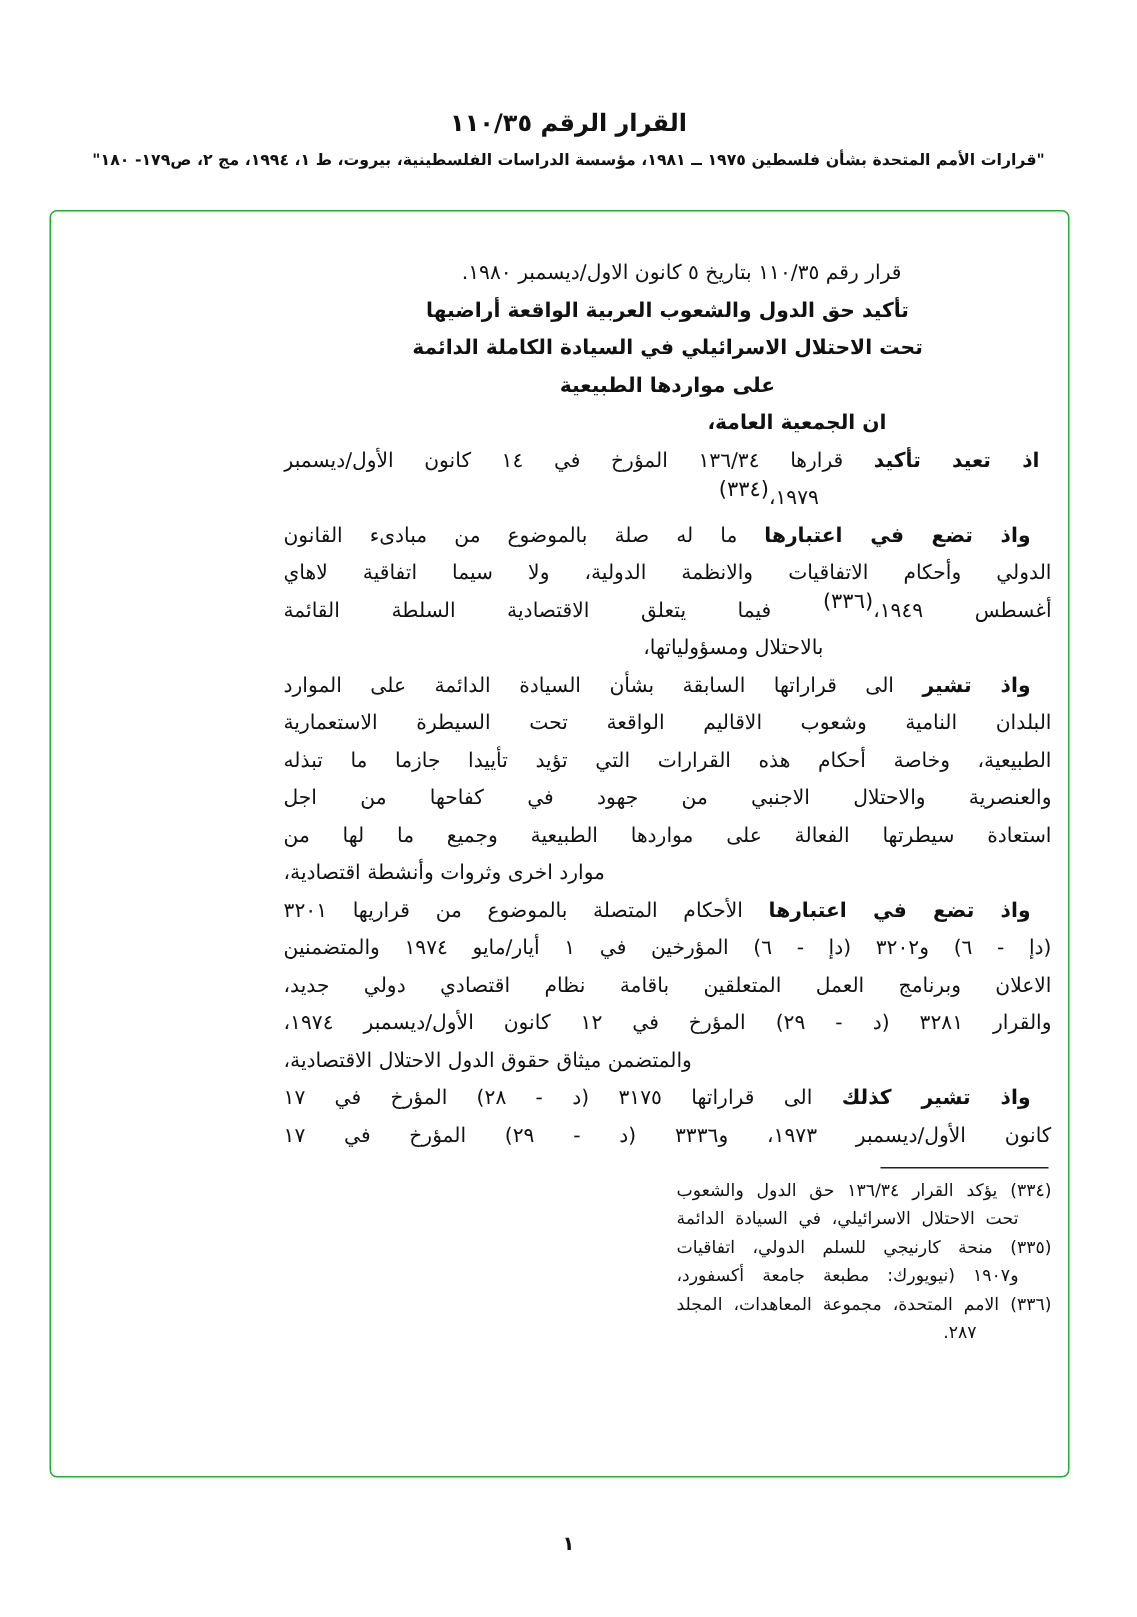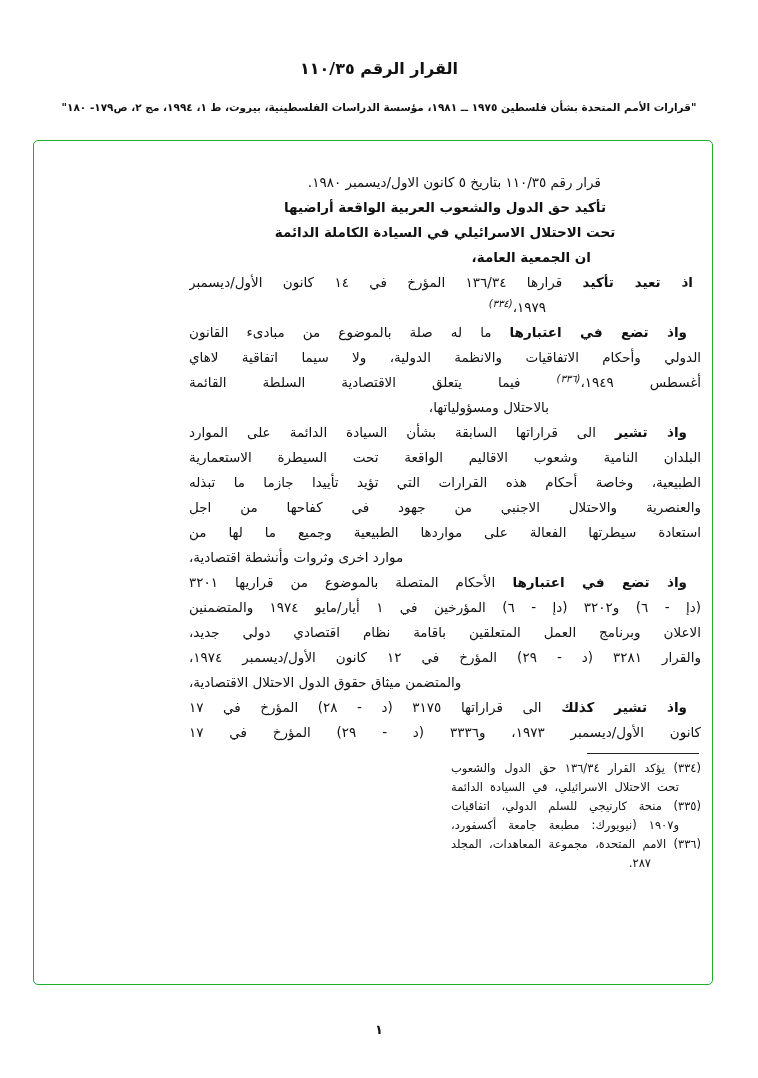--- a/index.html
+++ b/index.html
@@ -1,31 +1,31 @@
 <!DOCTYPE html>
 <html lang="ar"><head>
 <meta charset="utf-8">
 <style>
   html,body{margin:0;padding:0;background:#ffffff;}
   .page{position:relative;width:758px;height:1078px;background:#ffffff;overflow:hidden;
         font-family:"DejaVu Sans",sans-serif;color:#111;}
-  .hdr-title{position:absolute;top:59px;left:0;width:100%;text-align:center;
+  .hdr-title{position:absolute;top:72px;left:0;width:100%;text-align:center;
              direction:rtl;font-size:16px;font-weight:bold;}
   .hdr-cite{position:absolute;top:101px;left:0;width:100%;text-align:center;
             direction:rtl;font-size:10.5px;font-weight:bold;white-space:nowrap;}
   .green-box{position:absolute;left:33px;top:140px;width:678px;height:843px;
              border:1px solid #ef4444;border-radius:5px;}
   .text-col{position:absolute;top:29px;right:11px;width:512px;direction:rtl;}
   .line{height:25px;line-height:25px;font-size:13.5px;text-align:right;
         direction:rtl;overflow:hidden;}
   .line.justify{text-align:justify;text-align-last:justify;}
   .line.center{text-align:center;}
   .line.left{text-align:left;}
   .line .b{font-weight:bold;}
-  .line sup,.fn-line sup{font-size:10px;vertical-align:super;line-height:0;font-style:italic;}
+  .line sup,.fn-line sup{font-size:14px;vertical-align:super;line-height:0;}
   .fn-sep{width:112px;height:1px;background:#222;margin:8px 2px 5px auto;}
   .fn-block{width:250px;margin-left:auto;direction:rtl;}
   .fn-line{height:19px;line-height:19px;font-size:11.5px;text-align:right;
            direction:rtl;overflow:hidden;}
   .fn-line.justify{text-align:justify;text-align-last:justify;}
   .fn-line.left{text-align:left;}
   .fn-line.right{text-align:right;}
   .page-num{position:absolute;top:1022px;left:0;width:100%;text-align:center;
             font-size:13px;font-weight:bold;direction:rtl;}
 </style>
@@ -35,20 +35,21 @@
 <div class="page">
   <div class="hdr-title">القرار الرقم ١١٠/٣٥</div>
   <div class="hdr-cite">"قرارات الأمم المتحدة بشأن فلسطين ١٩٧٥ ــ ١٩٨١، مؤسسة الدراسات الفلسطينية، بيروت، ط ١، ١٩٩٤، مج ٢، ص١٧٩- ١٨٠"</div>
 
   <div class="green-box" style="border-color: rgb(31, 175, 47);">
     <div class="text-col">
       <div id="lines">
           <div class="line right" style="padding-right: 100px;"><span>قرار رقم ١١٠/٣٥ بتاريخ ٥ كانون الاول/ديسمبر ١٩٨٠.</span></div>
           <div class="line center"><span class="b">تأكيد حق الدول والشعوب العربية الواقعة أراضيها</span></div>
           <div class="line center"><span class="b">تحت الاحتلال الاسرائيلي في السيادة الكاملة الدائمة</span></div>
+          <div class="line center"><span class="b">على مواردها الطبيعية</span></div>
           <div class="line right" style="padding-right: 110px;"><span class="b">ان الجمعية العامة،</span></div>
           <div class="line justify" style="padding-right: 8px;"><span class="b">اذ تعيد تأكيد</span><span> قرارها ١٣٦/٣٤ المؤرخ في ١٤ كانون الأول/ديسمبر</span></div>
           <div class="line right" style="padding-right: 155px;"><span>١٩٧٩،</span><sup>(٣٣٤)</sup></div>
           <div class="line justify" style="padding-right: 14px;"><span class="b">واذ تضع في اعتبارها</span><span> ما له صلة بالموضوع من مبادىء القانون</span></div>
           <div class="line justify"><span>الدولي وأحكام الاتفاقيات والانظمة الدولية، ولا سيما اتفاقية لاهاي</span></div>
           <div class="line justify"><span>أغسطس ١٩٤٩،</span><sup>(٣٣٦)</sup><span> فيما يتعلق الاقتصادية السلطة القائمة</span></div>
           <div class="line right" style="padding-right: 152px;"><span>بالاحتلال ومسؤولياتها،</span></div>
           <div class="line justify" style="padding-right: 14px;"><span class="b">واذ تشير</span><span> الى قراراتها السابقة بشأن السيادة الدائمة على الموارد</span></div>
           <div class="line justify"><span>البلدان النامية وشعوب الاقاليم الواقعة تحت السيطرة الاستعمارية</span></div>
           <div class="line justify"><span>الطبيعية، وخاصة أحكام هذه القرارات التي تؤيد تأييدا جازما ما تبذله</span></div>

